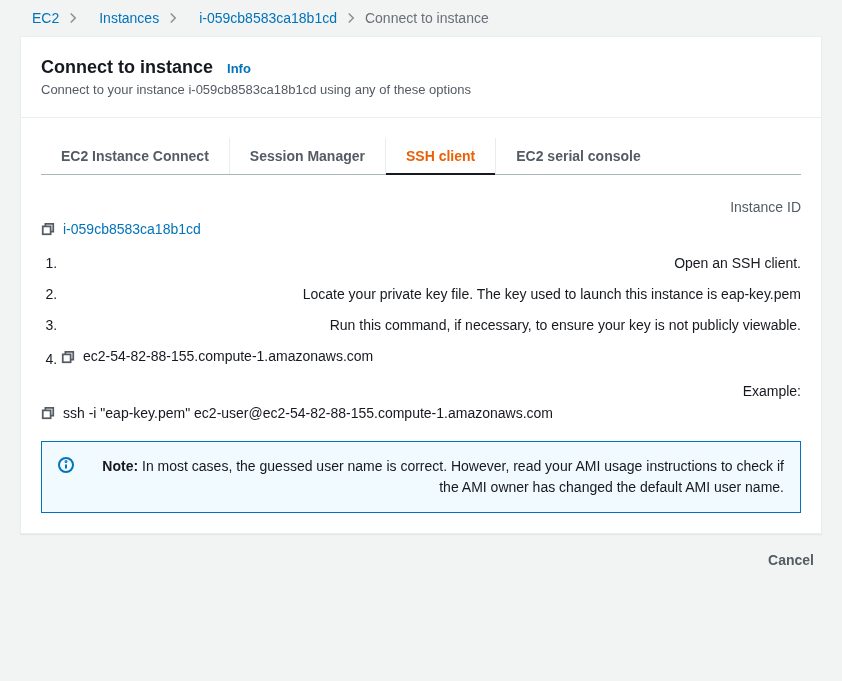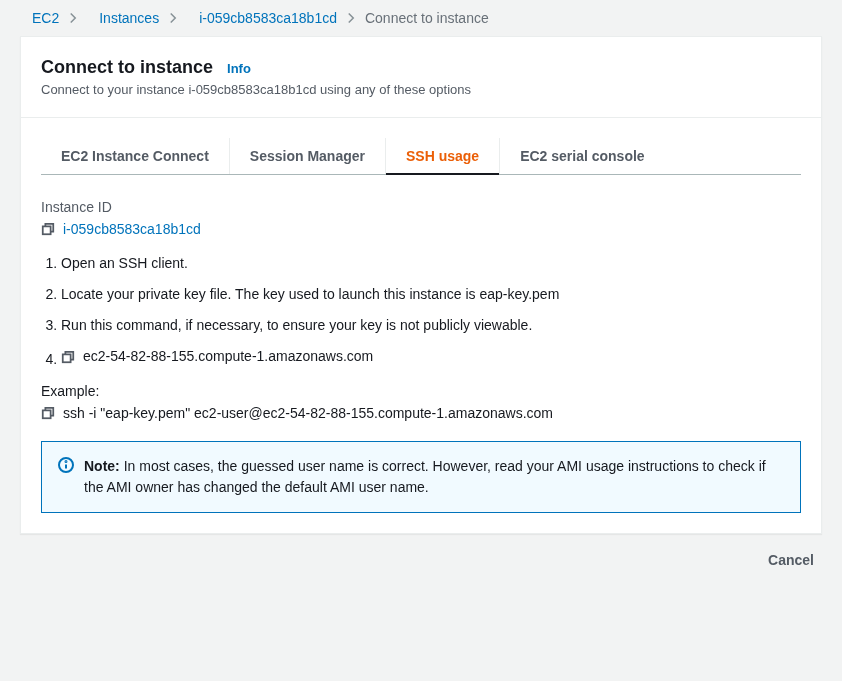--- a/index.html
+++ b/index.html
@@ -57,20 +57,21 @@
       font-weight: 700;
       text-decoration: none;
     }
     .header-subtitle {
       color: #545b64;
       font-size: 13px;
       margin-top: 4px;
     }
     .content {
       padding: 20px;
+      text-align: right;
     }
     .tabs {
       display: flex;
       border-bottom: 1px solid #aab7b8;
     }
     .tab {
       padding: 10px 20px;
       color: #545b64;
       font-weight: 700;
       font-size: 14px;
@@ -193,21 +194,21 @@
       <h1>Connect to instance</h1>
       <a href="#" class="info-link">Info</a>
     </div>
     <div class="header-subtitle">Connect to your instance i-059cb8583ca18b1cd using any of these options</div>
   </div>
 
   <div class="content">
     <div class="tabs">
       <div class="tab">EC2 Instance Connect</div>
       <div class="tab">Session Manager</div>
-      <div class="tab active">SSH usage</div>
+      <div class="tab active">SSH client</div>
       <div class="tab">EC2 serial console</div>
     </div>
 
     <div class="tab-content">
       <div class="field-label">Instance ID</div>
       <div class="copy-row">
         <span class="copy-icon">
           <svg width="14" height="14" viewBox="0 0 16 16" stroke="#545b64" stroke-width="2" fill="none">
               <rect x="2" y="5" width="9" height="9"></rect>
               <path d="M5 5V2h9v9h-3"></path>

